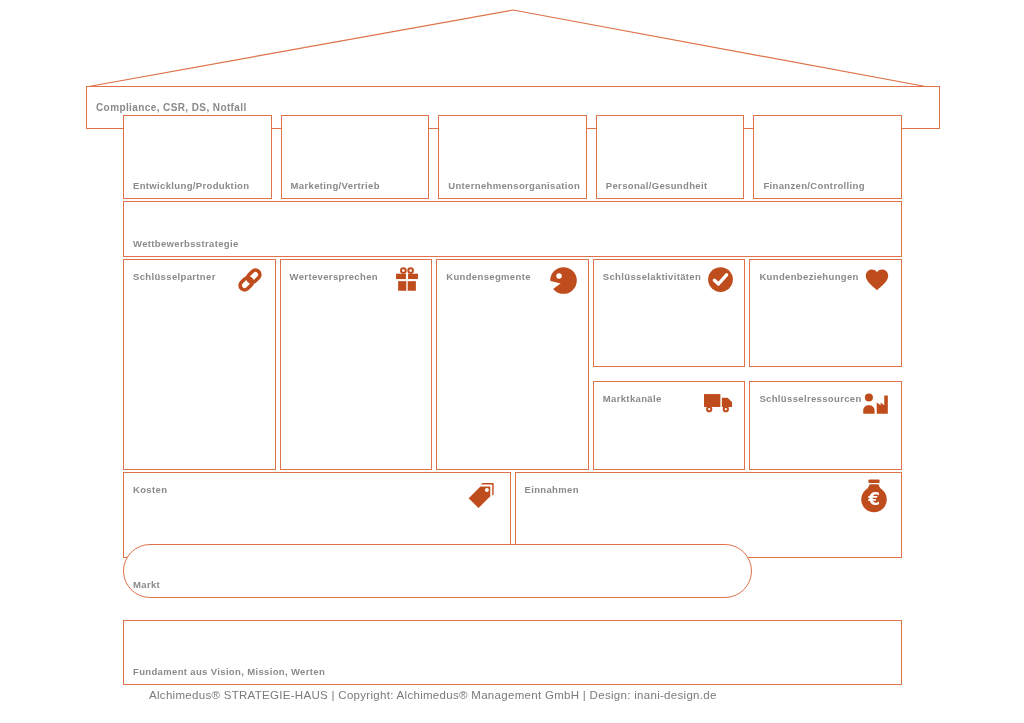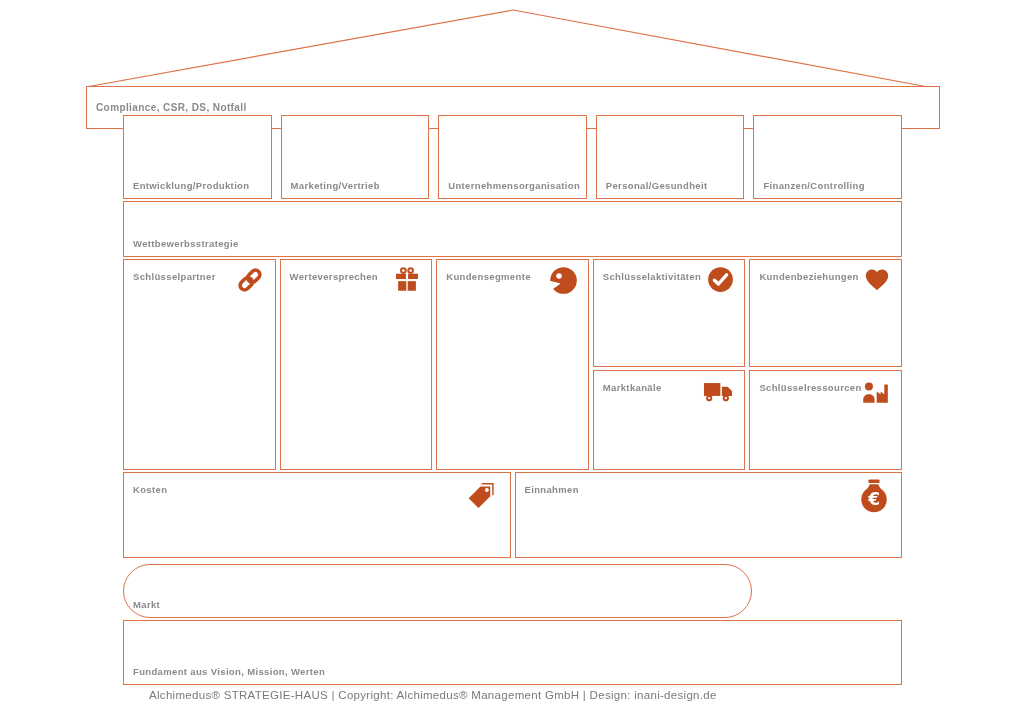--- a/index.html
+++ b/index.html
@@ -53,21 +53,21 @@
     </div>
     <div class="cell">
       <span class="lbl lbl-bottom">Finanzen/Controlling</span>
     </div>
   </div>
 
   <div class="box" style="left:123px;top:201px;width:779px;height:56px;">
     <span class="lbl lbl-bottom">Wettbewerbsstrategie</span>
   </div>
 
-  <div class="grid" style="left:123px;top:259px;width:779px;height:211px;grid-template-columns:repeat(5,1fr);grid-template-rows:108px 1fr;gap:3px 4px;">
+  <div class="grid" style="left:123px;top:259px;width:779px;height:211px;grid-template-columns:repeat(5,1fr);grid-template-rows:108px 1fr;gap:14px 4px;">
 
     <div class="cell" style="grid-row:1 / span 2;">
       <span class="lbl lbl-top">Schlüsselpartner</span>
       <span class="icon">
         <svg width="30" height="28" viewBox="0 0 24 24">
           <g transform="rotate(-45 12 12)" fill="none" stroke="currentColor" stroke-width="3.1">
             <rect x="1.6" y="8.2" width="11.6" height="7.6" rx="3.8"></rect>
             <rect x="10.8" y="8.2" width="11.6" height="7.6" rx="3.8"></rect>
           </g>
         </svg>
@@ -163,21 +163,21 @@
         <svg width="34" height="36" viewBox="0 0 24 25">
           <rect x="8" y="0.8" width="8" height="2.6" rx="1" fill="currentColor"></rect>
           <path d="M9 4.2 H15 L16.6 7.4 H7.4 Z" fill="currentColor"></path>
           <circle cx="12" cy="15" r="9" fill="currentColor"></circle>
           <text x="12.1" y="19" text-anchor="middle" font-family="'DejaVu Sans',sans-serif" font-size="12" font-weight="bold" fill="#fff">€</text>
         </svg>
       </span>
     </div>
   </div>
 
-  <div class="box" style="left:123px;top:564px;width:629px;height:54px;border-radius:27px;">
+  <div class="box" style="left:123px;top:544px;width:629px;height:54px;border-radius:27px;">
     <span class="lbl lbl-bottom">Markt</span>
   </div>
 
   <div class="box" style="left:123px;top:620px;width:779px;height:65px;">
     <span class="lbl lbl-bottom">Fundament aus Vision, Mission, Werten</span>
   </div>
 
   <div class="footer">Alchimedus® STRATEGIE-HAUS | Copyright: Alchimedus® Management GmbH | Design: inani-design.de</div>
 
 </div>

